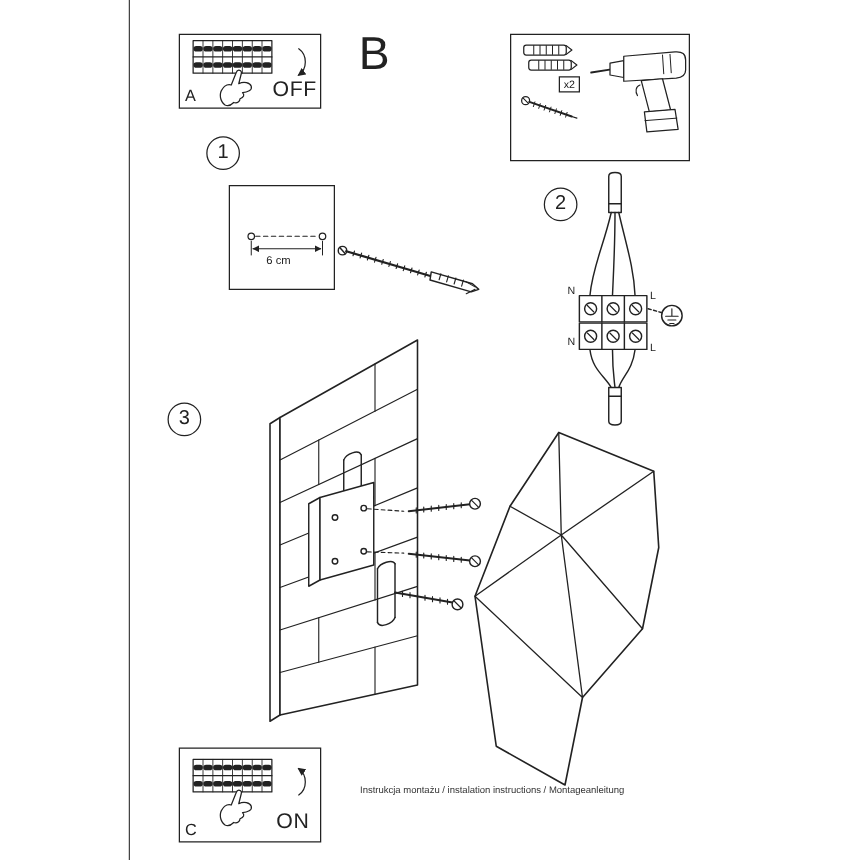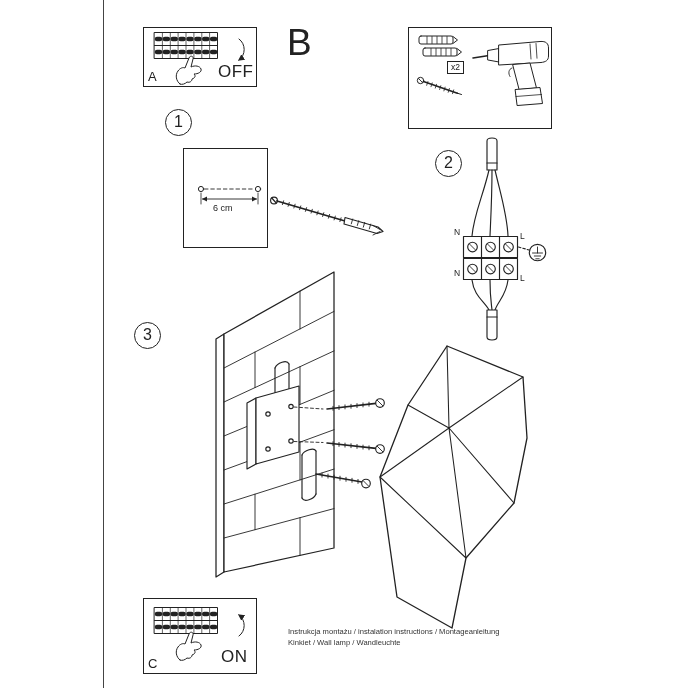--- a/index.html
+++ b/index.html
@@ -4,21 +4,21 @@
 <style>
   html,body{margin:0;padding:0;background:#fff;}
   .sheet{position:relative;width:688px;height:688px;background:#fff;overflow:hidden;
          font-family:"Liberation Sans",sans-serif;color:#222;}
   .page-edge{position:absolute;left:103px;top:0;width:1px;height:688px;background:#444;}
   .layer{position:absolute;left:0;top:0;}
   .box{position:absolute;border:1.3px solid #222;background:#fff;box-sizing:border-box;}
   .box svg{position:absolute;left:0;top:0;}
   .panel-a{left:143px;top:27px;width:114px;height:60px;}
   .panel-b{left:408px;top:27px;width:144px;height:102px;}
-  .step1{left:183px;top:148px;width:85px;height:100px;}
+  .step1{left:183px;top:148px;width:85px;height:84px;}
   .panel-c{left:143px;top:598px;width:114px;height:76px;}
   .corner-label{position:absolute;left:4px;bottom:2px;font-size:13px;}
   .state-label{position:absolute;font-size:17px;letter-spacing:.5px;}
   .state-label.off{left:74px;top:34px;}
   .state-label.on{left:77px;top:48px;}
   .section-b{position:absolute;left:287px;top:22px;font-size:37px;}
   .qty{position:absolute;left:38px;top:33px;border:1px solid #222;padding:0 3px;
        font-size:8.5px;line-height:11px;background:#fff;}
   .dim{position:absolute;left:29px;top:54px;font-size:9px;}
   .badge{position:absolute;width:25px;height:25px;border:1.4px solid #222;border-radius:50%;
@@ -227,16 +227,15 @@
       </g>
       <path fill="#fff" d="M6 30 C2 27 1 21 4 17 C6 14 9 13 11 14 L15 4 C16 1 20 2 19 5 L17 13 C21 11 26 12 27 15 C28 18 24 20 20 20 C22 22 21 24 18 25 C18 27 16 29 13 28 C11 30 8 31 6 30 Z" transform="translate(30,31)"></path>
       <path d="M95 37C102 32 102 21 95 16" marker-end="url(#arwC)"></path>
     </svg>
     <span class="corner-label">C</span>
     <span class="state-label on">ON</span>
   </div>
 
   <div class="footer">
     <span>Instrukcja montażu / instalation instructions / Montageanleitung</span>
-    <span>Kinkiet / Wall lamp / Wandleuchte</span>
   </div>
 
 </div>
 
 </body></html>

